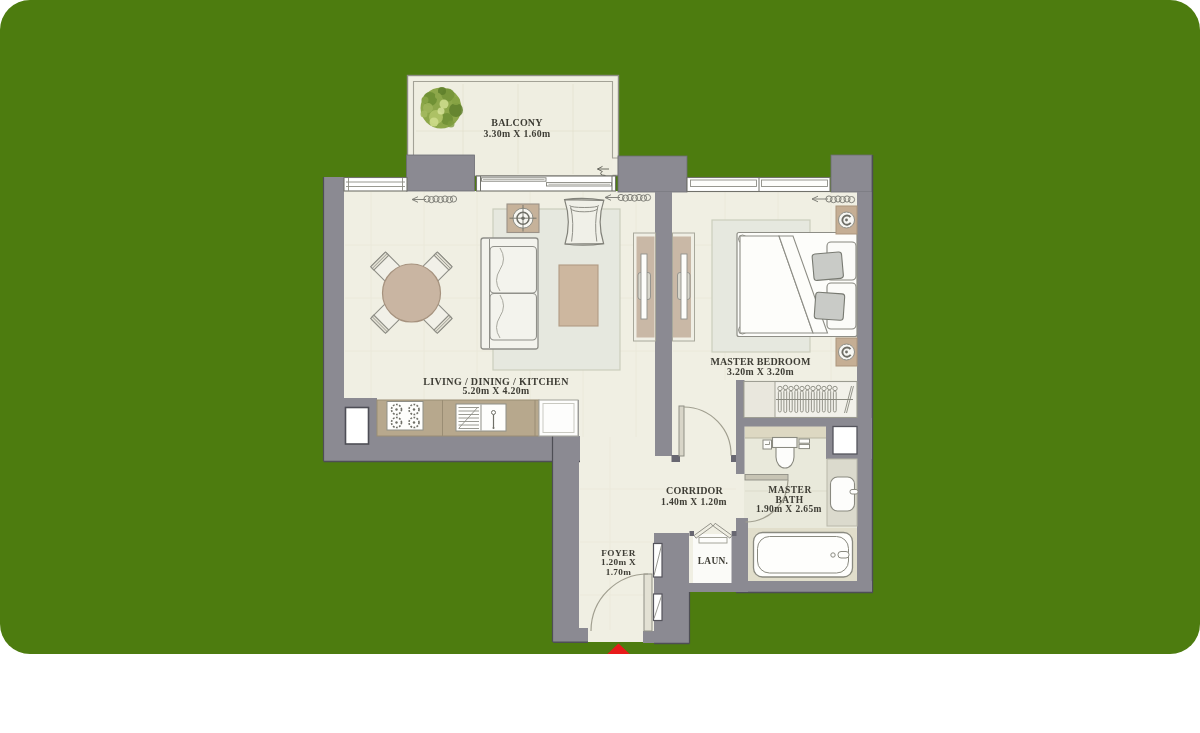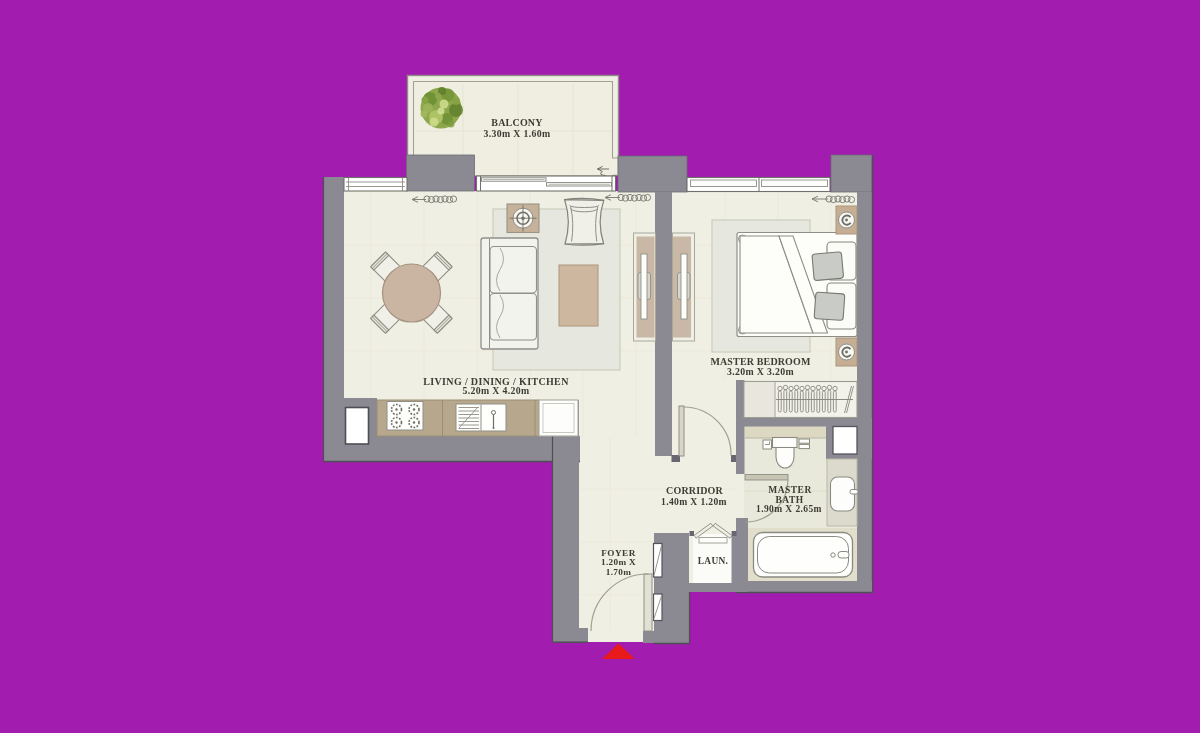--- a/index.html
+++ b/index.html
@@ -1,17 +1,17 @@
 <!DOCTYPE html>
 <html><head>
 <meta charset="utf-8">
 <style>
   html,body{margin:0;padding:0;background:#ffffff;}
-  #plan{position:relative;width:1200px;height:733px;background:#a21caf;overflow:hidden;
-        font-family:"Liberation Serif", serif;}
+  #plan{position:relative;width:1200px;height:654px;background:#4d7c0f;overflow:hidden;
+        font-family:"Liberation Serif", serif;border-radius:30px;}
   svg{position:absolute;left:0;top:0;}
   text{fill:#3e3d35;font-weight:bold;}
 </style>
 </head>
 <body>
 <div id="plan">
 <svg width="1200" height="733" viewBox="0 0 1200 733">
 <defs></defs>
 
 <g>

